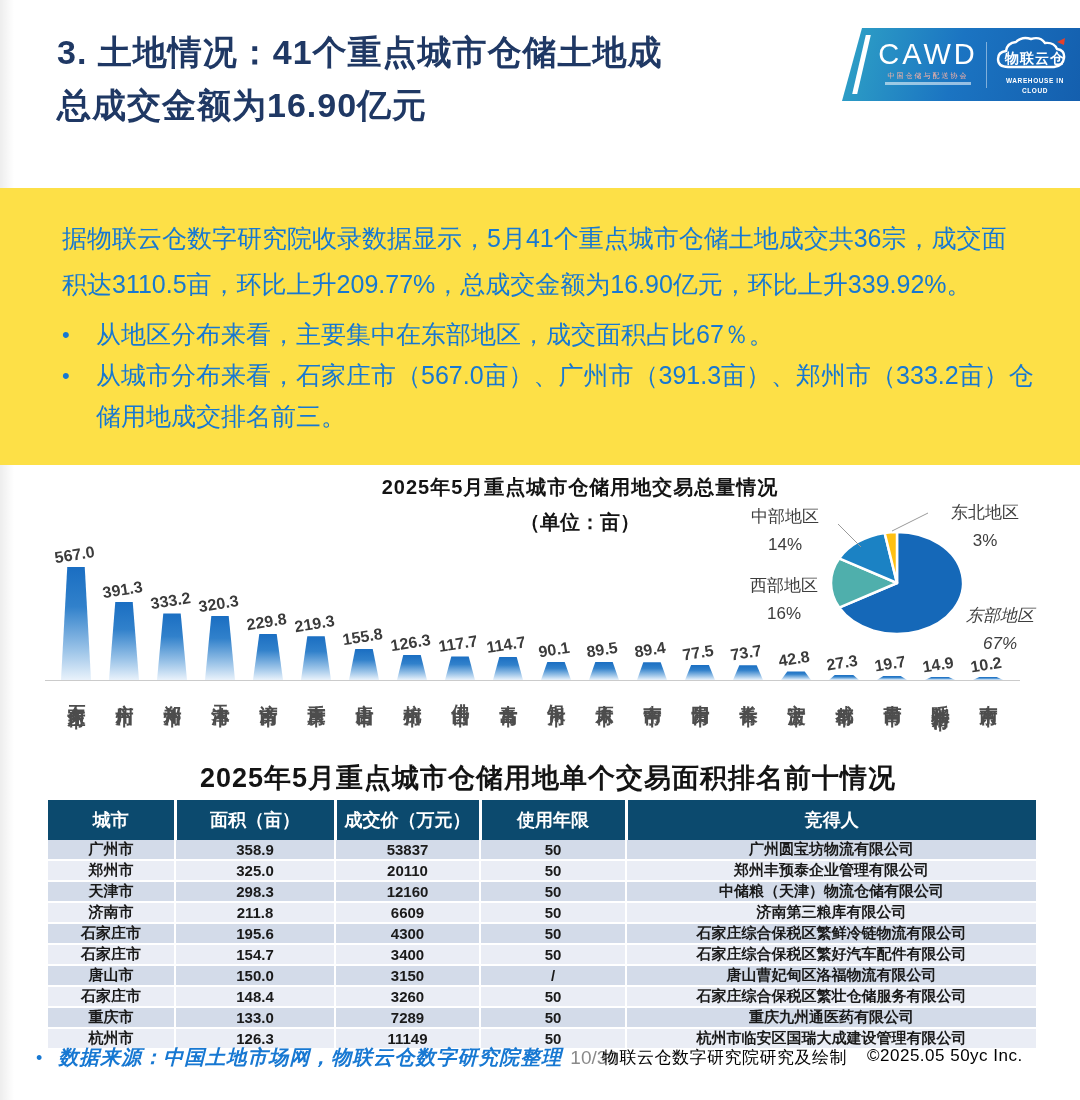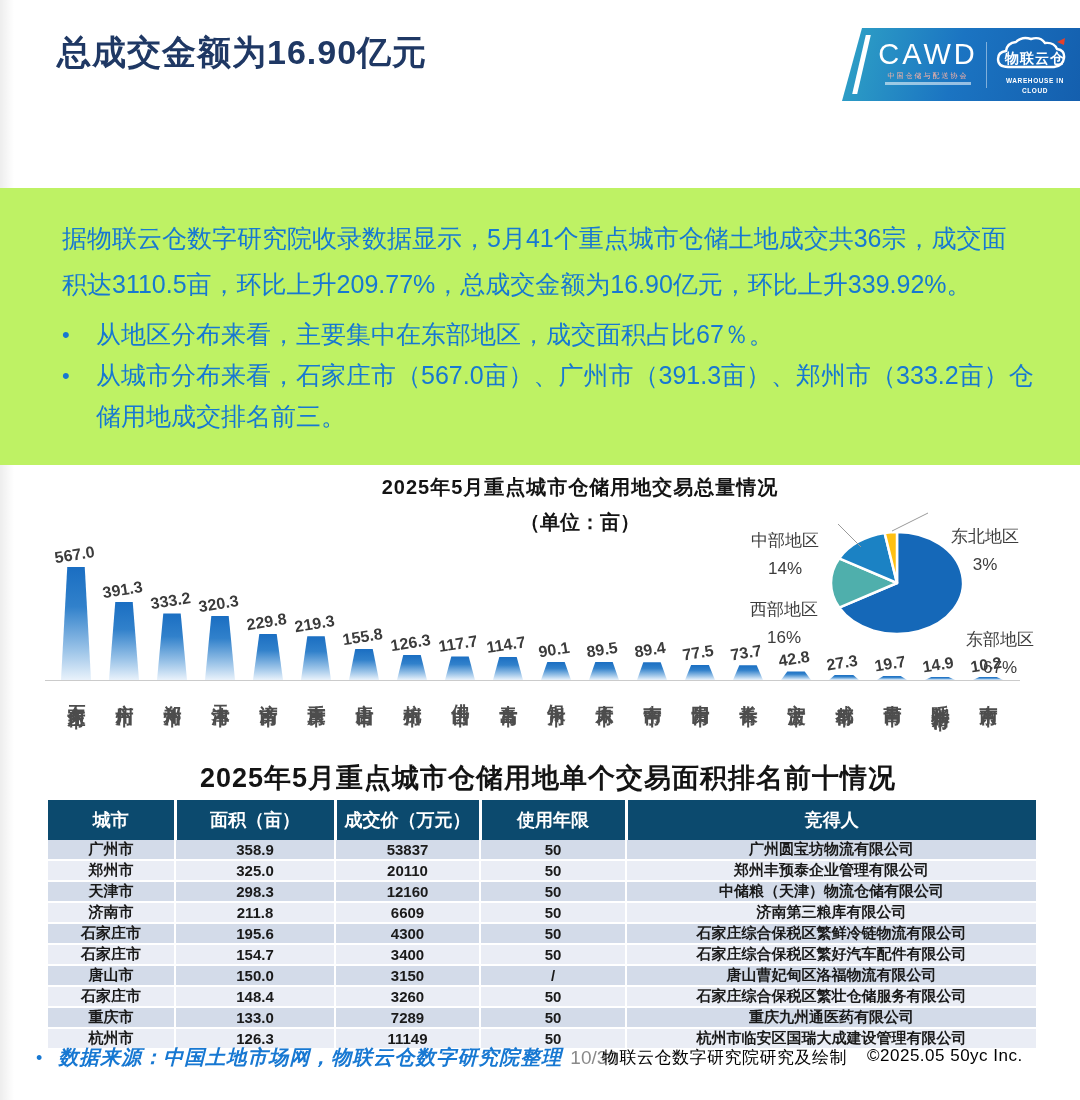--- a/index.html
+++ b/index.html
@@ -23,21 +23,21 @@
   .cawd-caption2{margin:2px auto 0;width:86px;height:3px;background:rgba(255,255,255,.55);}
   .banner .divider{position:absolute;left:144px;top:14px;width:1px;height:46px;background:rgba(255,255,255,.45);}
   .wlyc{position:absolute;left:152px;top:6px;width:82px;text-align:center;}
   .wlyc .cloud-wrap{position:relative;width:82px;height:42px;}
   .wlyc svg{position:absolute;left:0;top:0;}
   .wlyc .cloud-name{position:absolute;left:0;top:16px;width:82px;text-align:center;
     color:#ffffff;font-size:14px;font-weight:700;letter-spacing:1px;}
   .wlyc .cloud-caption{color:#ffffff;font-size:6.5px;letter-spacing:.6px;line-height:10px;font-weight:700;}
 
   
-  .summary{position:absolute;left:0;top:188px;width:1080px;height:277px;background:#bef264;}
+  .summary{position:absolute;left:0;top:188px;width:1080px;height:277px;background:#fde047;}
   .summary-inner{padding:27px 40px 0 62px;}
   .summary-paragraph{color:#1778d2;font-size:25px;line-height:46px;width:960px;}
   .summary-bullets{margin-top:7px;}
   .bullet-row{display:flex;color:#1778d2;font-size:25px;line-height:41px;width:980px;}
   .bullet-dot{flex:0 0 34px;font-size:22px;}
 
   
   .chart-title{position:absolute;left:160px;top:474px;width:840px;text-align:center;
     color:#141414;font-size:20px;font-weight:700;letter-spacing:1px;}
   .chart-subtitle{position:absolute;left:160px;top:509px;width:840px;text-align:center;
@@ -50,25 +50,25 @@
   .bar{width:30px;clip-path:polygon(21% 0,79% 0,100% 100%,0 100%);
     background:linear-gradient(180deg,#1a6ec2 0%,#3181cb 35%,#9fc6e9 75%,#e9f2fb 100%);}
   .chart-baseline{position:absolute;left:45px;top:680px;width:975px;height:1px;background:#cbcbcb;}
   .bar-categories{position:absolute;left:52px;top:690px;width:960px;display:flex;}
   .bar-cat{width:48px;display:flex;justify-content:center;}
   .bar-cat span{writing-mode:vertical-rl;text-orientation:upright;
     font-size:18px;font-weight:700;color:#4d4d4d;letter-spacing:2px;line-height:1.05;}
 
   
   .pie-svg{position:absolute;left:720px;top:490px;pointer-events:none;}
-  .pie-label{position:absolute;text-align:center;color:#3d3d3d;font-size:17px;line-height:28px;margin-top:24px;}
+  .pie-label{position:absolute;text-align:center;color:#3d3d3d;font-size:17px;line-height:28px;}
   .pie-label-mid{left:735px;top:503px;width:100px;}
   .pie-label-ne{left:925px;top:499px;width:120px;}
   .pie-label-west{left:734px;top:572px;width:100px;}
-  .pie-label-east{left:945px;top:602px;width:110px;}
+  .pie-label-east{left:945px;top:602px;width:110px;font-style:italic;}
 
   
   .table-title{position:absolute;left:128px;top:760px;width:840px;text-align:center;
     color:#141414;font-size:27px;font-weight:700;letter-spacing:1px;}
   .rank-table{position:absolute;left:48px;top:800px;width:988px;border-collapse:collapse;table-layout:fixed;}
   .rank-table th{background:#0c4a6e;color:#ffffff;font-size:18px;font-weight:700;
     height:38px;border-right:3px solid #ffffff;text-align:center;}
   .rank-table th:last-child{border-right:none;}
   .rank-table td{font-size:15px;font-weight:600;color:#1a1a1a;height:18px;
     text-align:center;border-right:2px solid #ffffff;border-bottom:2px solid #ffffff;padding:0;}
@@ -84,20 +84,21 @@
   .footer-right{position:absolute;left:602px;top:1046px;color:#000000;font-size:17px;letter-spacing:.5px;display:flex;}
   .footer-copy{margin-left:20px;}
 </style>
 </head>
 <body>
 
 <div class="page">
   <div class="page-left-shade"></div>
 
   <div class="title">
+    <div>3. 土地情况：41个重点城市仓储土地成</div>
     <div>总成交金额为16.90亿元</div>
   </div>
 
   <div class="banner">
     <div class="slash"></div>
     <div class="cawd">
       <div class="cawd-name">CAWD</div>
       <div class="cawd-caption">中国仓储与配送协会</div>
       <div class="cawd-caption2"></div>
     </div>

